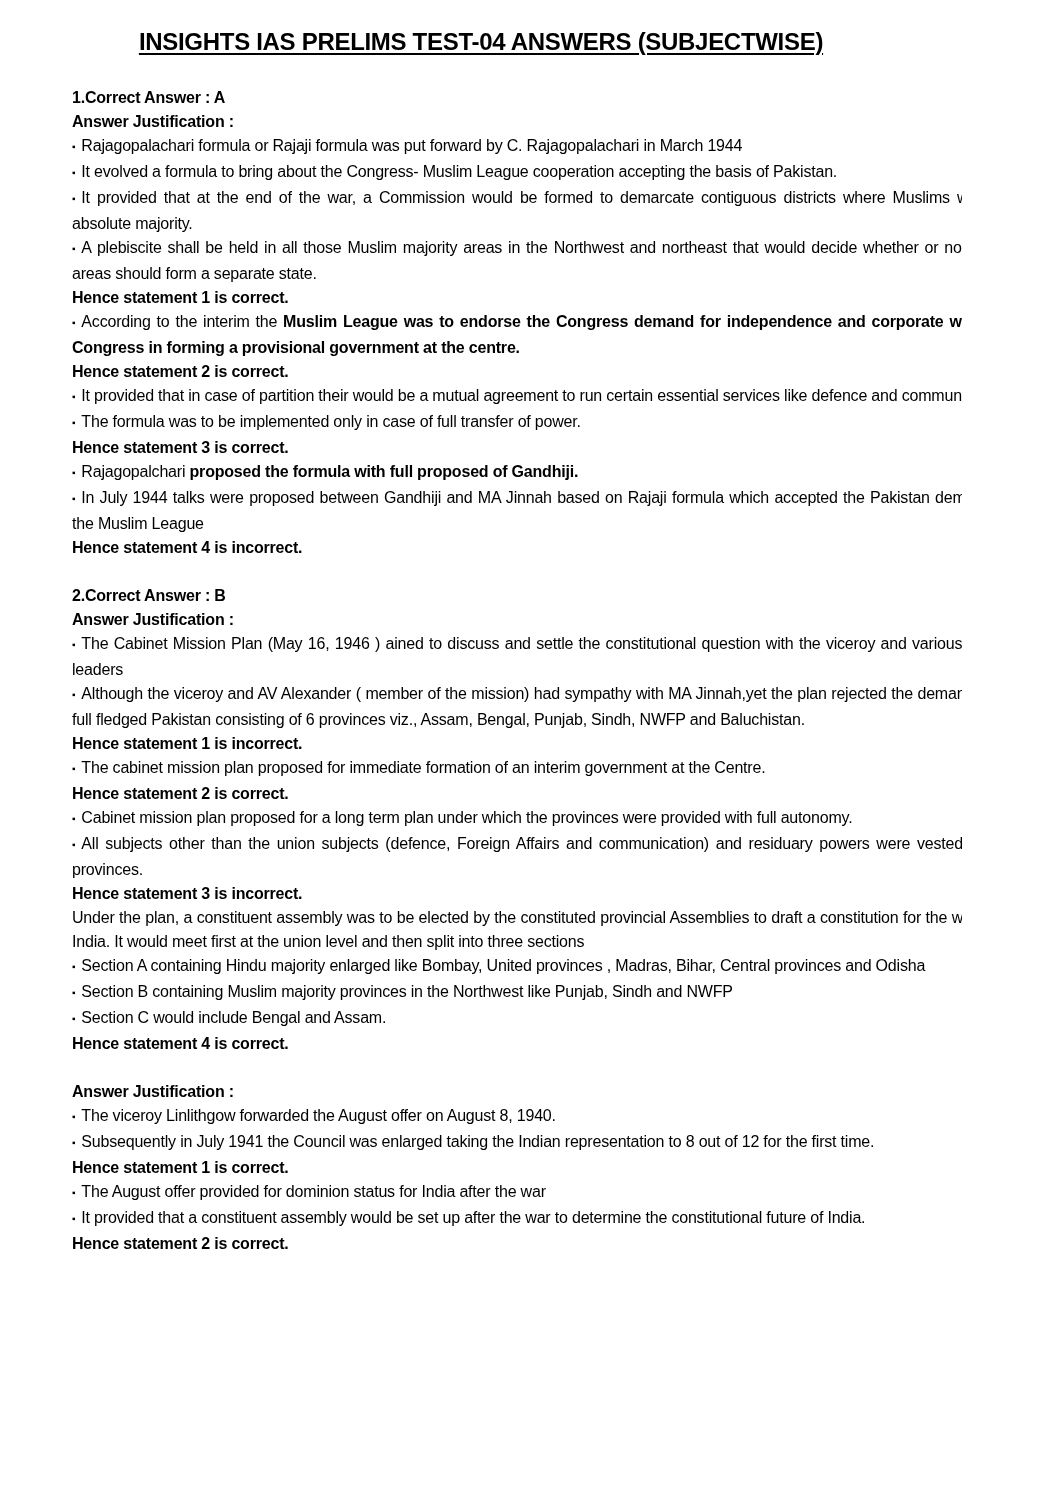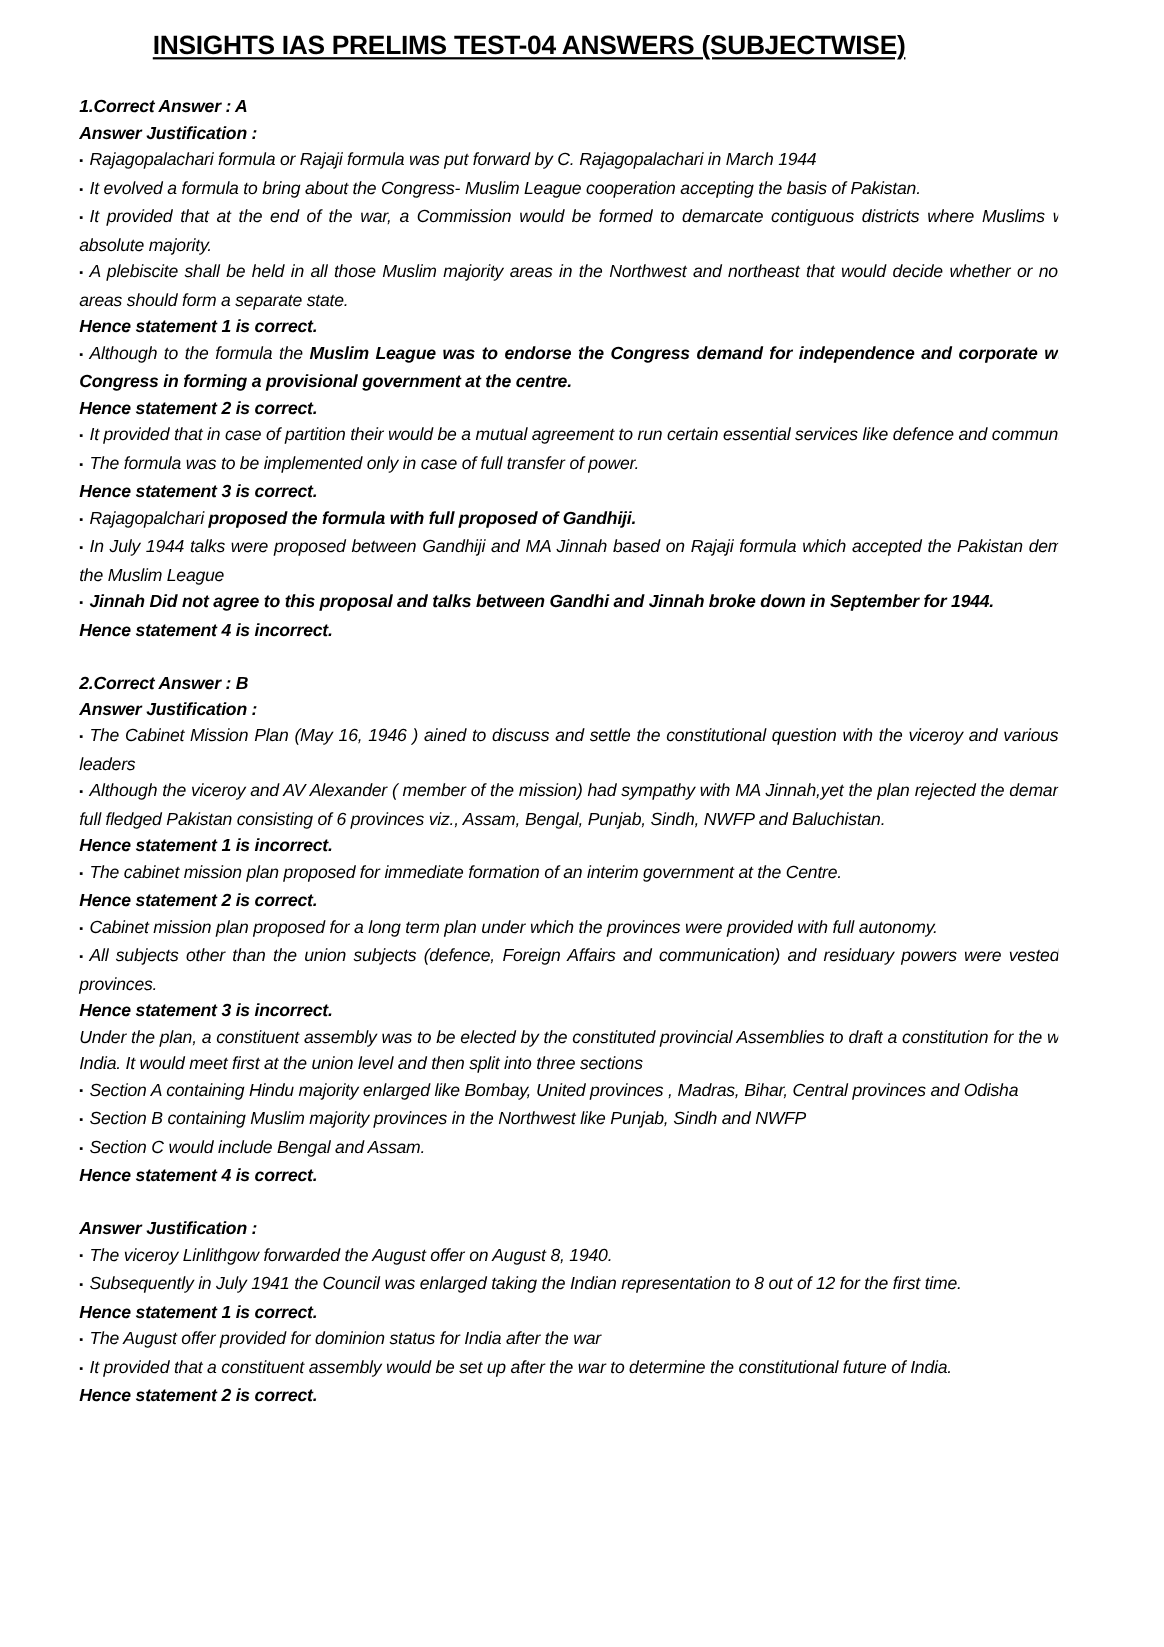--- a/index.html
+++ b/index.html
@@ -34,21 +34,20 @@
   }
   .content {
     position: absolute;
     top: 86px;
     left: 72px;
     width: 938px;
     font-size: 16px;
     line-height: 24px;
     letter-spacing: -0.2px;
     text-align: justify;
-    font-style: italic;
   }
   .section { margin: 0; }
   .section + .section { margin-top: 24px; }
   .line { margin: 0; }
   .bold { font-weight: bold; }
   .bullet {
     display: inline-block;
     font-size: 10px;
     line-height: 24px;
     margin-right: 6px;
@@ -62,28 +61,27 @@
   <h1 class="doc-title"><span>INSIGHTS IAS PRELIMS TEST-04 ANSWERS (SUBJECTWISE)</span></h1>
   <div class="content">
       <div class="section">
         <p class="line bold">1.Correct Answer : A</p>
         <p class="line bold">Answer Justification :</p>
         <p class="line"><span class="bullet">▪</span><span>Rajagopalachari formula or Rajaji formula was put forward by C. Rajagopalachari in March 1944</span></p>
         <p class="line"><span class="bullet">▪</span><span>It evolved a formula to bring about the Congress- Muslim League cooperation accepting the basis of Pakistan.</span></p>
         <p class="line"><span class="bullet">▪</span><span>It provided that at the end of the war, a Commission would be formed to demarcate contiguous districts where Muslims were in absolute majority.</span></p>
         <p class="line"><span class="bullet">▪</span><span>A plebiscite shall be held in all those Muslim majority areas in the Northwest and northeast that would decide whether or not these areas should form a separate state.</span></p>
         <p class="line"><span class="bold">Hence statement 1 is correct.</span></p>
-        <p class="line"><span class="bullet">▪</span><span>Although to the formula the </span><span class="bold">Muslim League was to endorse the Congress demand for independence and corporate with the Congress in forming a provisional government at the centre.</span></p>
+        <p class="line"><span class="bullet">▪</span><span>According to the interim the </span><span class="bold">Muslim League was to endorse the Congress demand for independence and corporate with the Congress in forming a provisional government at the centre.</span></p>
         <p class="line"><span class="bold">Hence statement 2 is correct.</span></p>
         <p class="line"><span class="bullet">▪</span><span>It provided that in case of partition their would be a mutual agreement to run certain essential services like defence and communication</span></p>
         <p class="line"><span class="bullet">▪</span><span>The formula was to be implemented only in case of full transfer of power.</span></p>
         <p class="line"><span class="bold">Hence statement 3 is correct.</span></p>
         <p class="line"><span class="bullet">▪</span><span>Rajagopalchari </span><span class="bold">proposed the formula with full proposed of Gandhiji.</span></p>
         <p class="line"><span class="bullet">▪</span><span>In July 1944 talks were proposed between Gandhiji and MA Jinnah based on Rajaji formula which accepted the Pakistan demand of the Muslim League</span></p>
-        <p class="line"><span class="bullet bold">▪</span><span class="bold">Jinnah Did not agree to this proposal and talks between Gandhi and Jinnah broke down in September for 1944.</span></p>
         <p class="line"><span class="bold">Hence statement 4 is incorrect.</span></p>
       </div>
       <div class="section">
         <p class="line bold">2.Correct Answer : B</p>
         <p class="line bold">Answer Justification :</p>
         <p class="line"><span class="bullet">▪</span><span>The Cabinet Mission Plan (May 16, 1946 ) ained to discuss and settle the constitutional question with the viceroy and various Indian leaders</span></p>
         <p class="line"><span class="bullet">▪</span><span>Although the viceroy and AV Alexander ( member of the mission) had sympathy with MA Jinnah,yet the plan rejected the demand for a full fledged Pakistan consisting of 6 provinces viz., Assam, Bengal, Punjab, Sindh, NWFP and Baluchistan.</span></p>
         <p class="line"><span class="bold">Hence statement 1 is incorrect.</span></p>
         <p class="line"><span class="bullet">▪</span><span>The cabinet mission plan proposed for immediate formation of an interim government at the Centre.</span></p>
         <p class="line"><span class="bold">Hence statement 2 is correct.</span></p>

